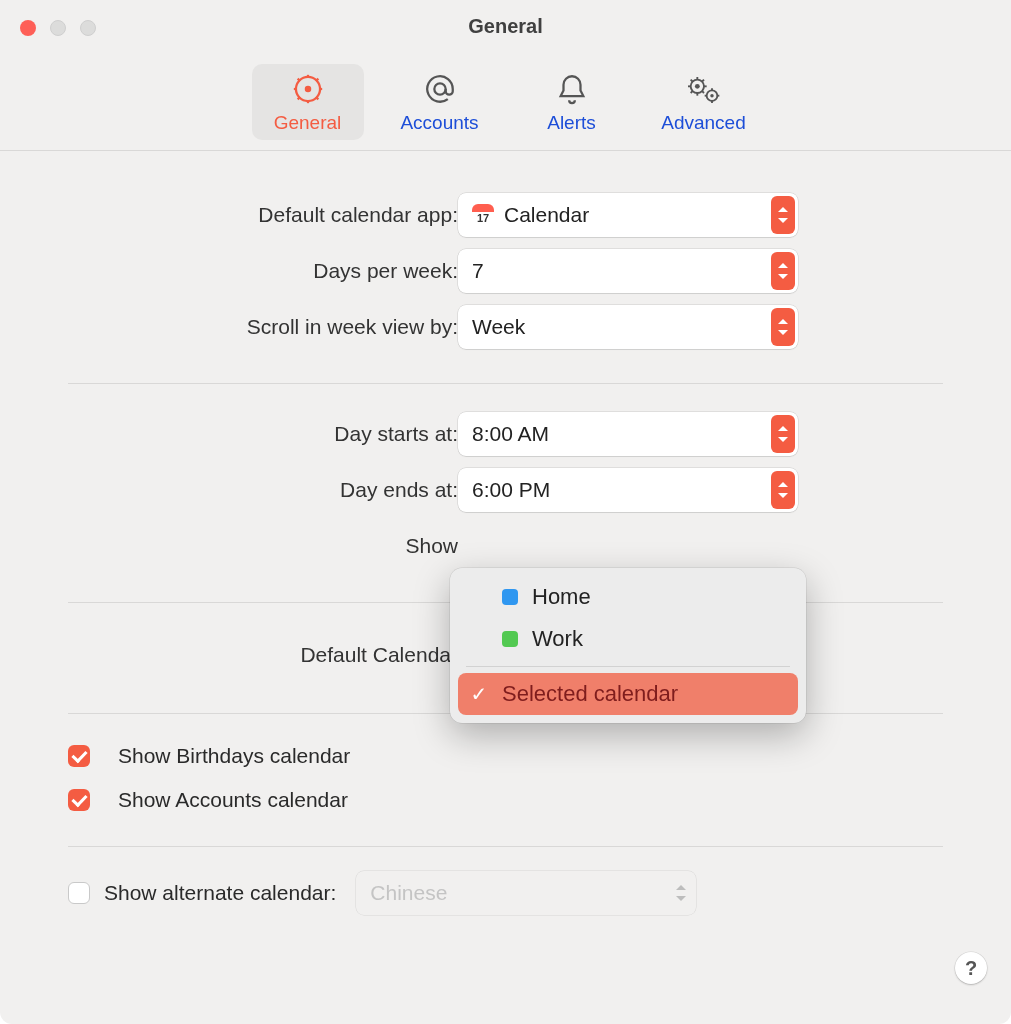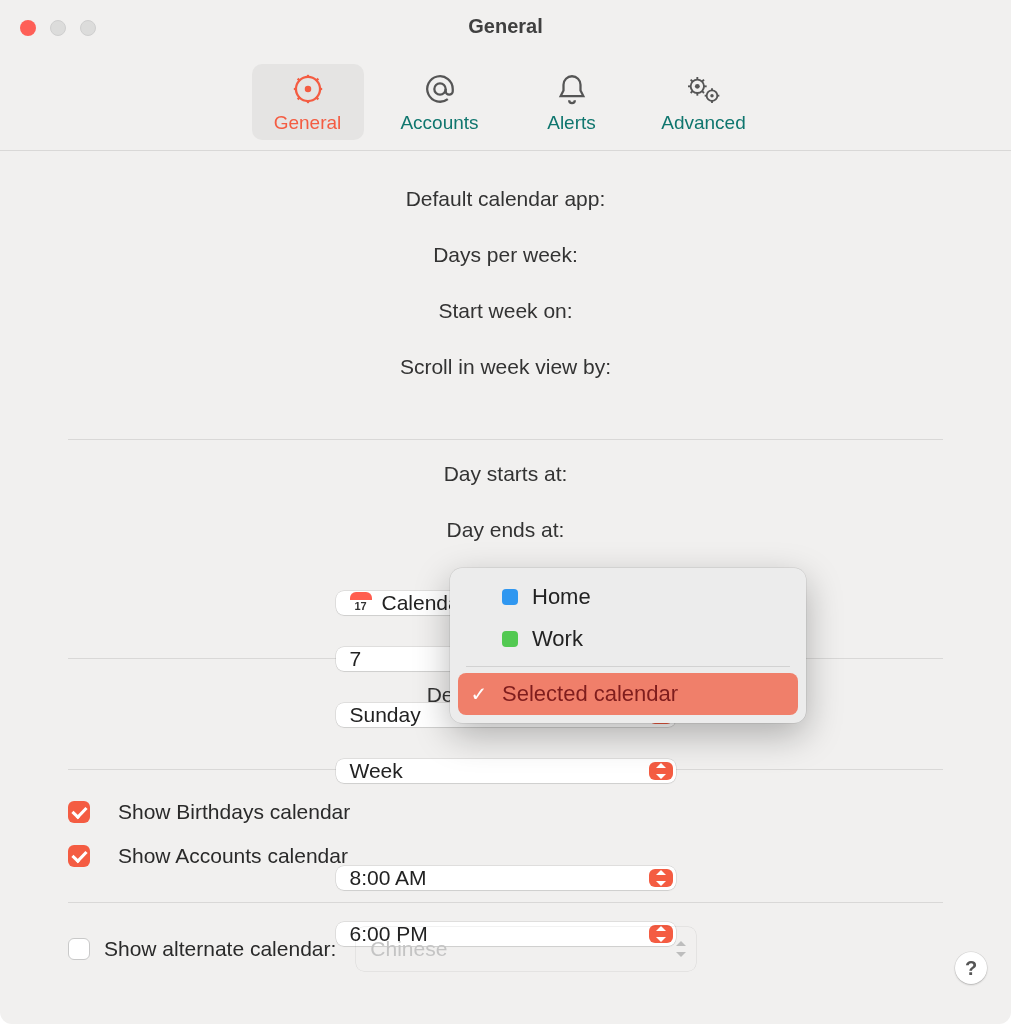--- a/index.html
+++ b/index.html
@@ -77,21 +77,21 @@
   }
   .tabbtn {
     display: flex;
     flex-direction: column;
     align-items: center;
     justify-content: flex-end;
     min-width: 96px;
     padding: 8px 8px 6px;
     border-radius: 10px;
     font-size: 19px;
-    color: #0f766e;
+    color: #1d4ed8;
     gap: 6px;
   }
   .tabbtn.active {
     background: #e5e4e3;
     color: var(--accent);
   }
   .tabbtn .ticon {
     height: 34px;
     display: flex;
     align-items: center;
@@ -106,23 +106,21 @@
   }
   .section {
     padding: 6px 0 28px;
     border-bottom: 1px solid var(--border);
   }
   .section.last { border-bottom: none; }
 
   .row {
     display: flex;
     align-items: center;
-    gap: 14px;
     height: 56px;
-    flex-direction: column;
   }
   .row .label {
     flex: 0 0 390px;
     text-align: right;
     color: #333;
   }
   .popup {
     position: relative;
     width: 340px;
     height: 44px;
@@ -393,27 +391,20 @@
         </div>
       </div>
       <div class="row">
         <div class="label">Days per week:</div>
         <div class="popup">
           <span>7</span>
           <span class="stepper"></span>
         </div>
       </div>
       <div class="row">
-        <div class="label">Start week on:</div>
-        <div class="popup">
-          <span>Sunday</span>
-          <span class="stepper"></span>
-        </div>
-      </div>
-      <div class="row">
         <div class="label">Scroll in week view by:</div>
         <div class="popup">
           <span>Week</span>
           <span class="stepper"></span>
         </div>
       </div>
     </div>
 
     <div class="section" style="padding-top:22px;">
       <div class="row">

